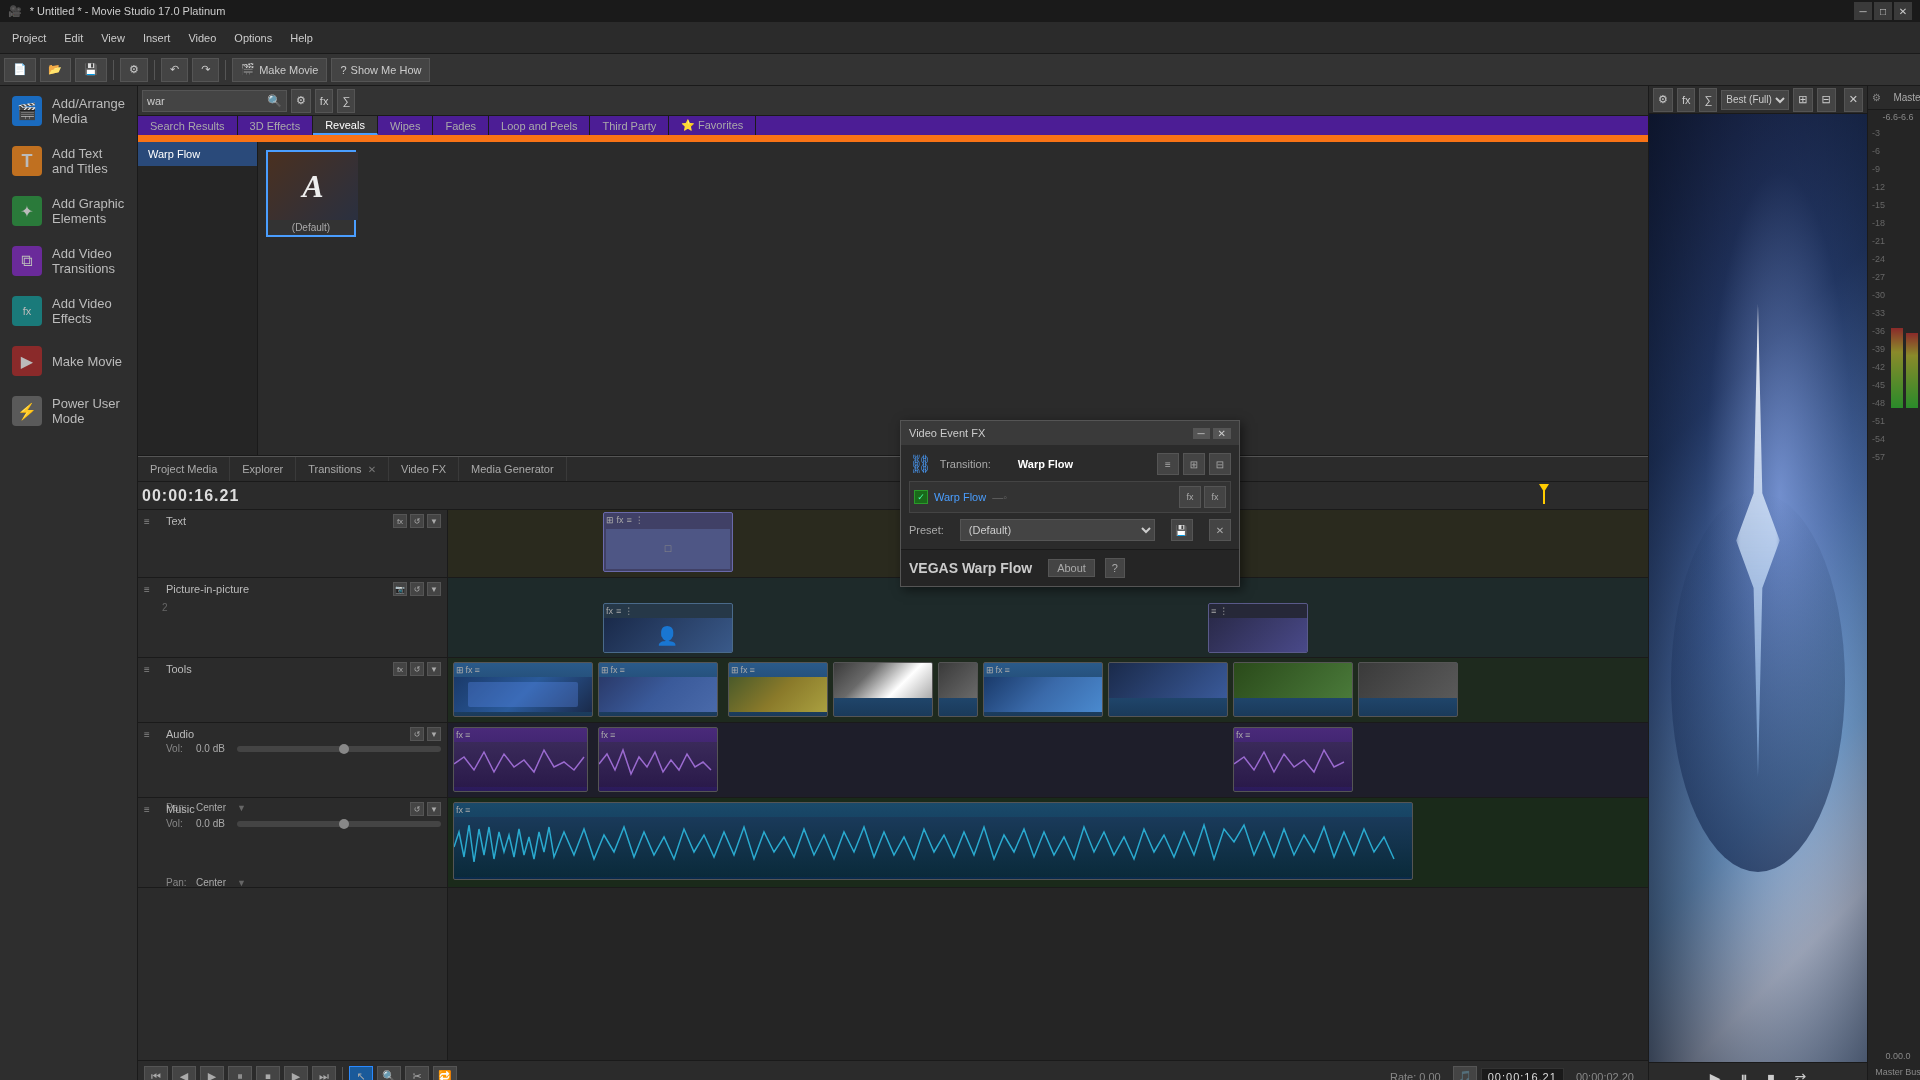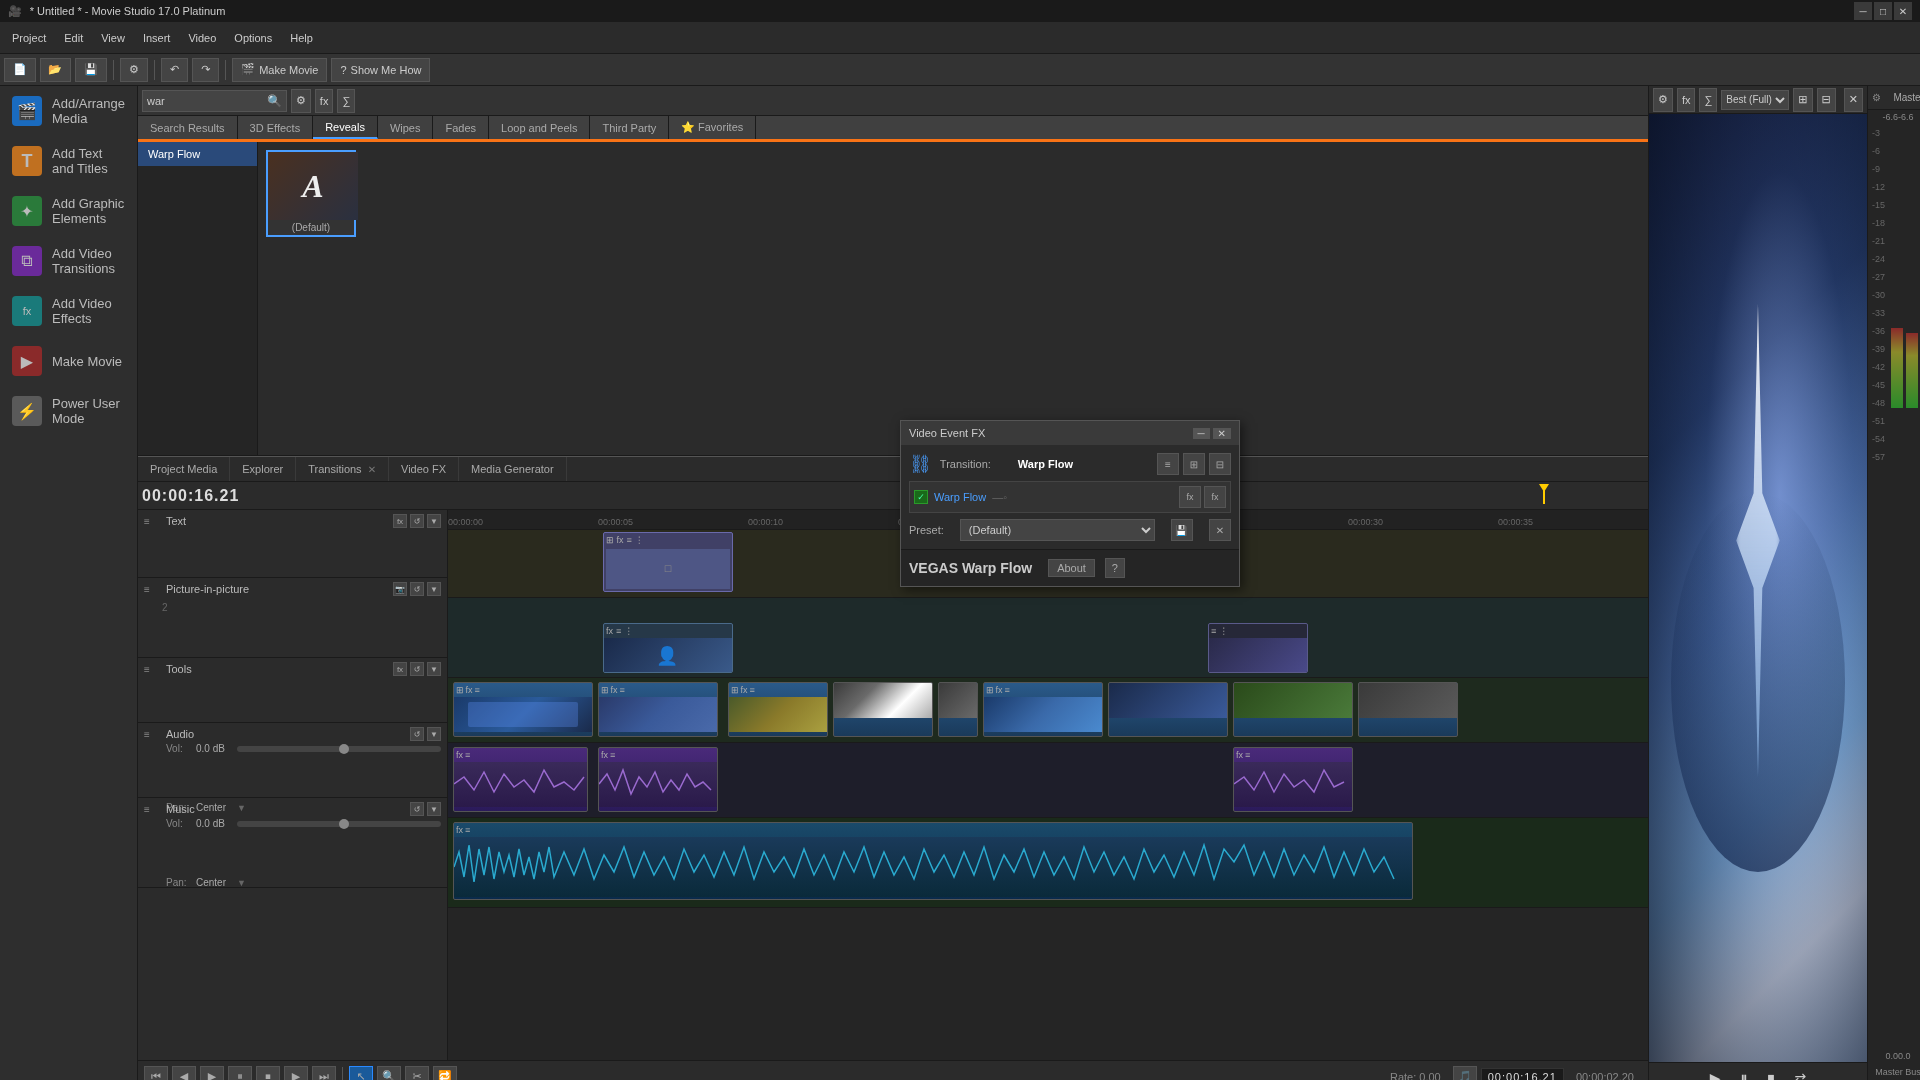--- a/index.html
+++ b/index.html
@@ -153,22 +153,22 @@
     #search-box input {
       background: transparent;
       border: none;
       outline: none;
       color: #ccc;
       font-size: 11px;
       width: 120px;
     }
     #effects-tabs {
       display: flex;
-      background: #404040;
-      border-bottom: 3px solid #f97316;
+      background: #4c1d95;
+      border-bottom: 7px solid #f97316;
       height: 26px;
     }
     .effect-tab {
       padding: 0 12px;
       display: flex; align-items: center;
       cursor: pointer;
       color: #aaa;
       font-size: 11px;
       border-right: 1px solid #1a1a1a;
     }
@@ -893,32 +893,20 @@
             <div class="track-pan-row">
               <span class="track-vol-label">Pan:</span>
               <span class="track-vol-value">Center</span>
               <span style="font-size:9px;color:#666;">▼</span>
             </div>
           </div>
         </div>
 
         <div id="tracks-area">
 
-          <div id="time-ruler" style="width:1200px;position:relative;">
-            <span class="ruler-mark" style="left:0px;">00:00:00</span>
-            <span class="ruler-mark" style="left:150px;">00:00:05</span>
-            <span class="ruler-mark" style="left:300px;">00:00:10</span>
-            <span class="ruler-mark" style="left:450px;">00:00:15</span>
-            <span class="ruler-mark" style="left:600px;">00:00:20</span>
-            <span class="ruler-mark" style="left:750px;">00:00:25</span>
-            <span class="ruler-mark" style="left:900px;">00:00:30</span>
-            <span class="ruler-mark" style="left:1050px;">00:00:35</span>
-
-            <div style="position:absolute;left:488px;top:0;bottom:0;width:2px;background:#ffcc00;z-index:5;"></div>
-          </div>
 
           <div class="track-lane text-track" style="height:68px;width:1200px;">
 
             <div class="clip" style="left:155px;width:130px;background:rgba(80,80,150,0.6);top:2px;height:60px;border:1px solid #6a6aaa;">
               <div style="display:flex;gap:3px;padding:2px;font-size:9px;color:#aaa;">
                 <span>⊞</span>
                   <span>fx</span>
                   <span>≡</span>
                   <span>⋮</span>
               </div>

